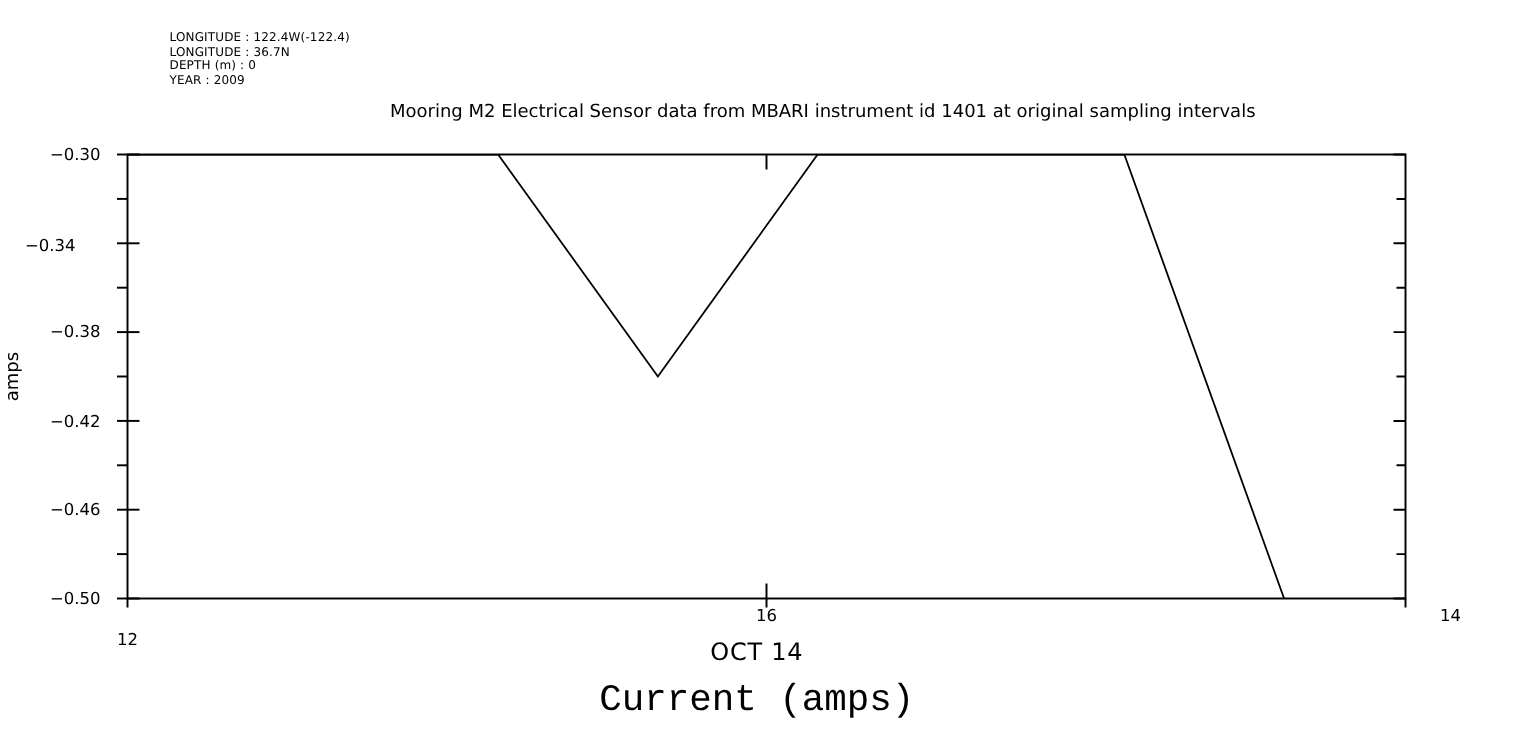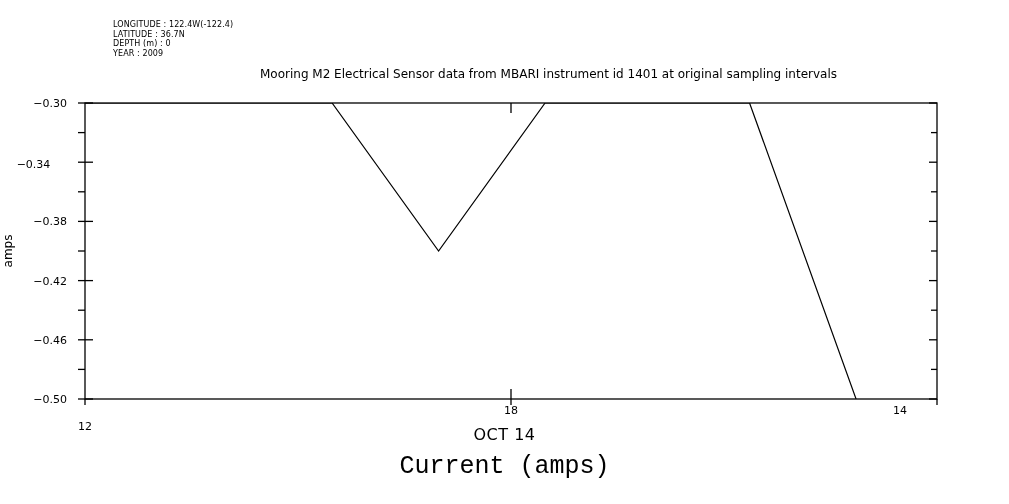--- a/index.html
+++ b/index.html
@@ -116,21 +116,21 @@
     font-size: 25px;
     color: #000000;
     white-space: nowrap;
   }
 </style>
 </head>
 <body>
 
 <div id="meta-block">
   <div>LONGITUDE : 122.4W(-122.4)</div>
-  <div>LATITUDE : 36.7N</div>
+  <div>LONGITUDE : 36.7N</div>
   <div>DEPTH (m) : 0</div>
   <div>YEAR : 2009</div>
 </div>
 
 <div id="chart-title">Mooring M2 Electrical Sensor data from MBARI instrument id 1401 at original sampling intervals</div>
 
 <div id="plot-wrap">
   <svg id="plot-svg" width="1009" height="504">
 
     <defs>
@@ -189,21 +189,21 @@
       <div class="ytick-label" style="top: 103px; left: 0px; width: 67px;">−0.30</div>
       <div class="ytick-label" style="top: 164px; left: 0px; width: 67px; text-align: center;">−0.34</div>
       <div class="ytick-label" style="top: 221.4px; left: 0px; width: 67px;">−0.38</div>
       <div class="ytick-label" style="top: 280.6px; left: 0px; width: 67px;">−0.42</div>
       <div class="ytick-label" style="top: 339.8px; left: 0px; width: 67px;">−0.46</div>
       <div class="ytick-label" style="top: 399px; left: 0px; width: 67px;">−0.50</div>
     </div>
 
   <div id="x-tick-labels">
       <div class="xtick-label" style="left: 85px; margin-top: 16px;">12</div>
-      <div class="xtick-label" style="left: 511px;">18</div>
-      <div class="xtick-label" style="left: 900px;">14</div>
+      <div class="xtick-label" style="left: 511px;">16</div>
+      <div class="xtick-label" style="left: 967px;">14</div>
     </div>
 
   <div id="ylabel">amps</div>
   <div id="xlabel">OCT 14</div>
 </div>
 
 <div id="caption">Current (amps)</div>
 
 </body></html>

